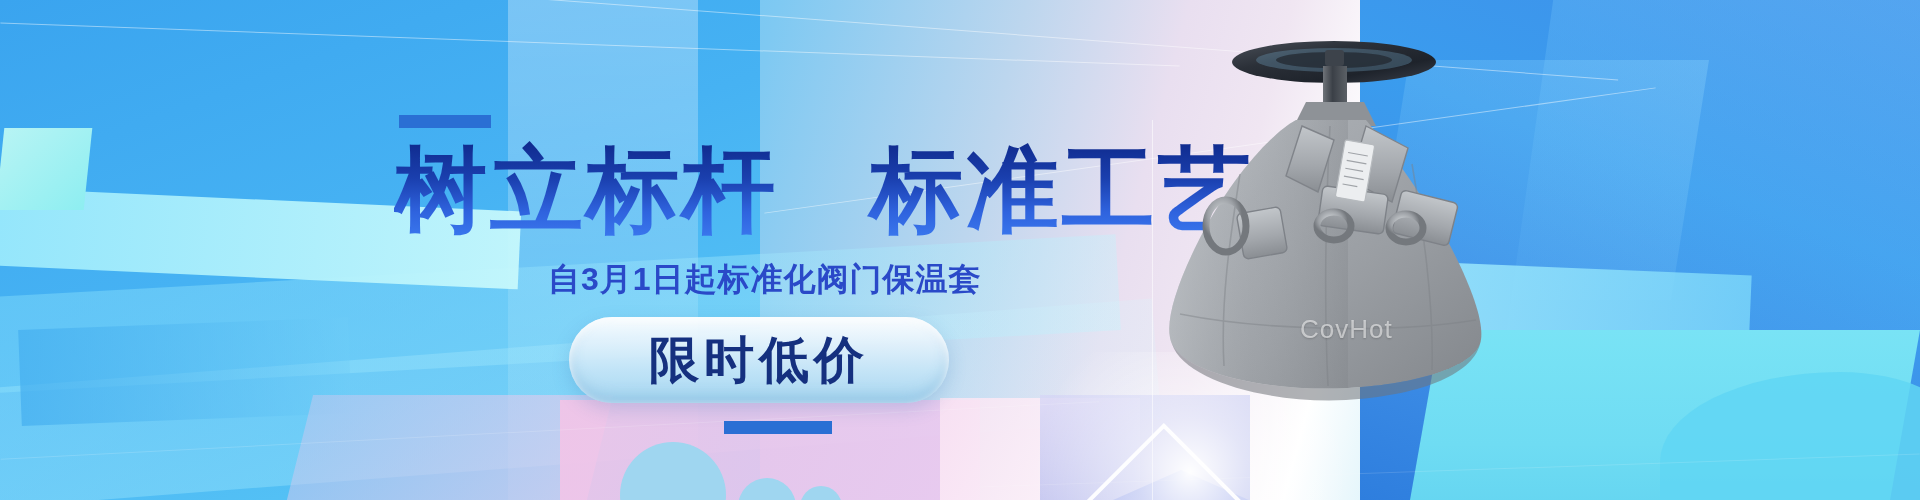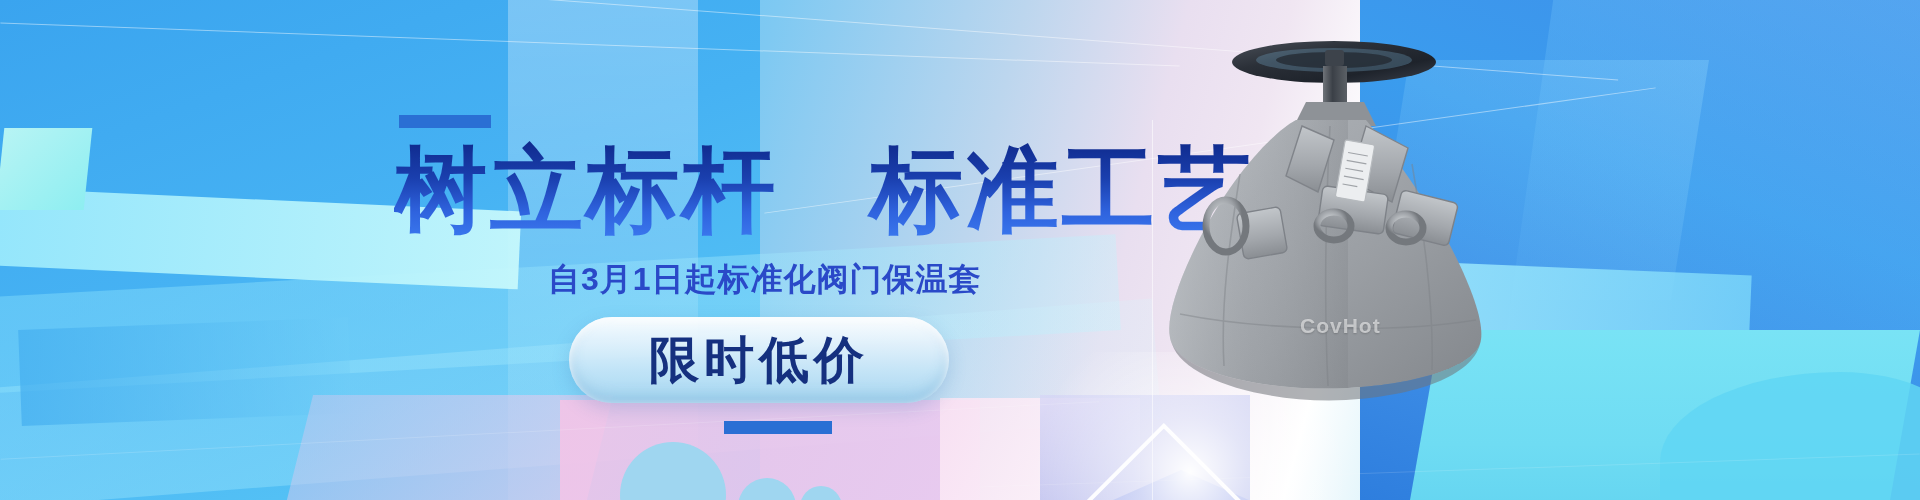--- a/index.html
+++ b/index.html
@@ -193,21 +193,21 @@
   .cta-underline{
     position:absolute;left:708px;top:421px;width:108px;height:13px;
     background:#2a6fd4;
   }
 
   
   .product{position:absolute;left:1120px;top:14px;width:440px;height:420px;}
   .pr-svg{width:100%;height:100%;display:block;}
   .brand{
     position:absolute;left:180px;top:300px;
-    font-size:21px;font-weight:700;letter-spacing:1px;
+    font-size:26px;font-weight:400;letter-spacing:1px;
     color:rgba(255,255,255,.55);
     text-shadow:0 1px 2px rgba(0,0,0,.18);
     pointer-events:none;
   }
 </style>
 </head>
 <body>
 
 <div class="banner">
 

